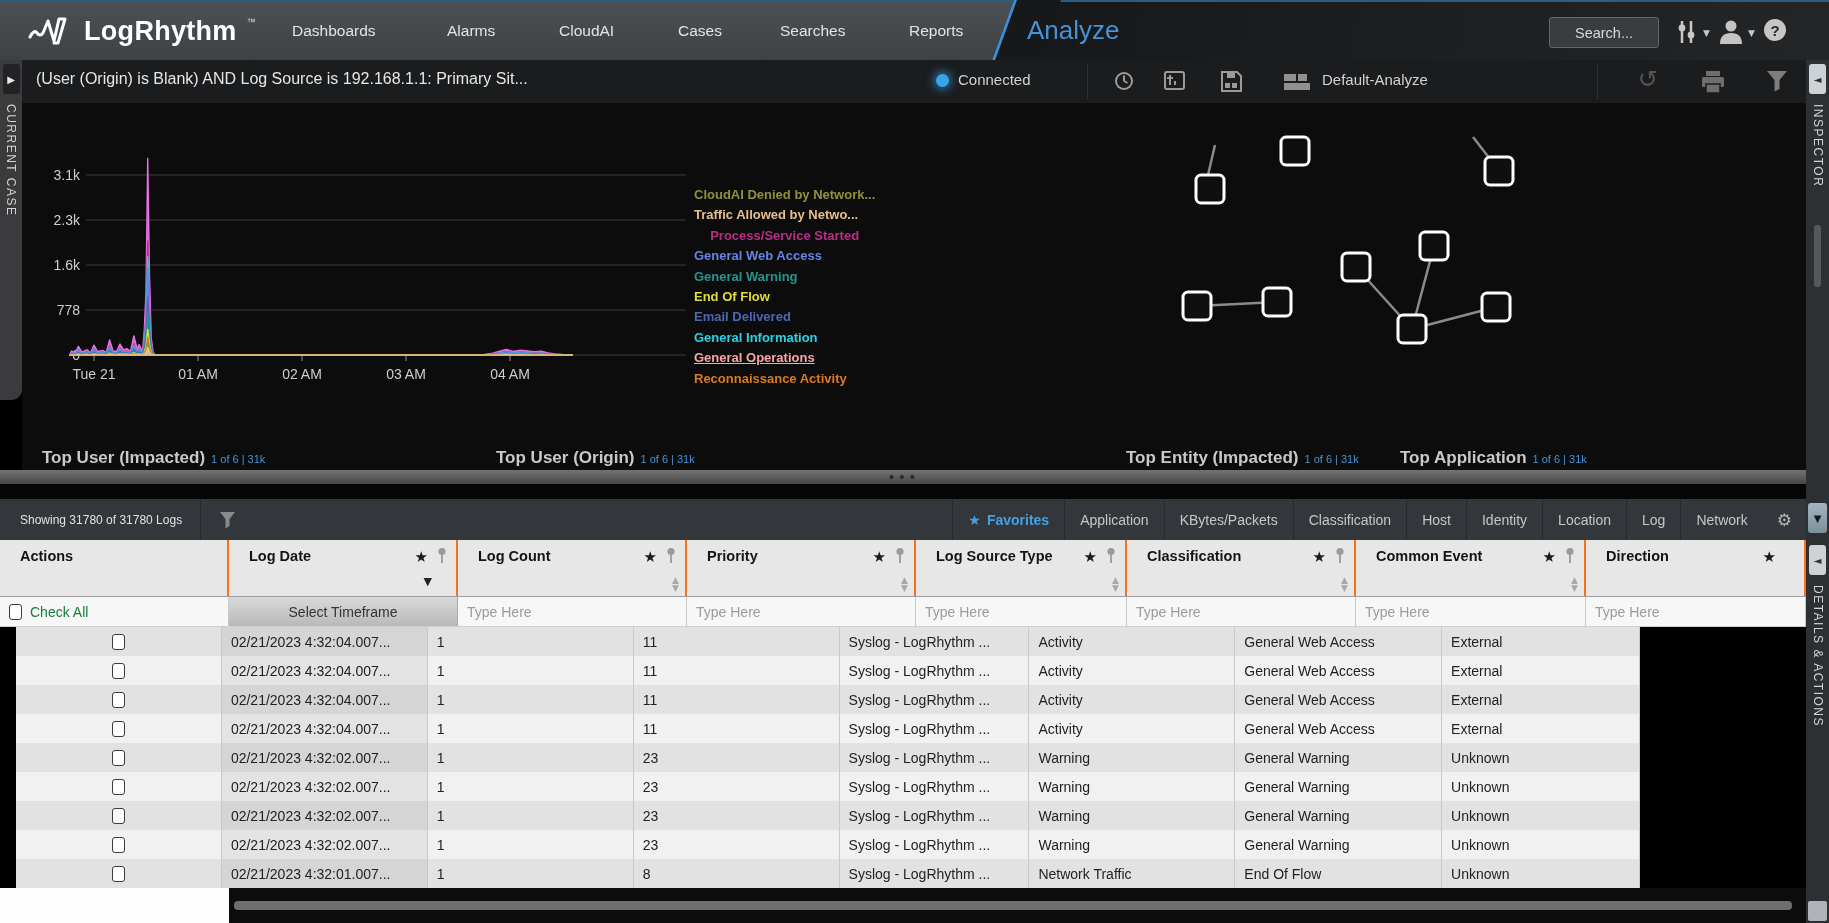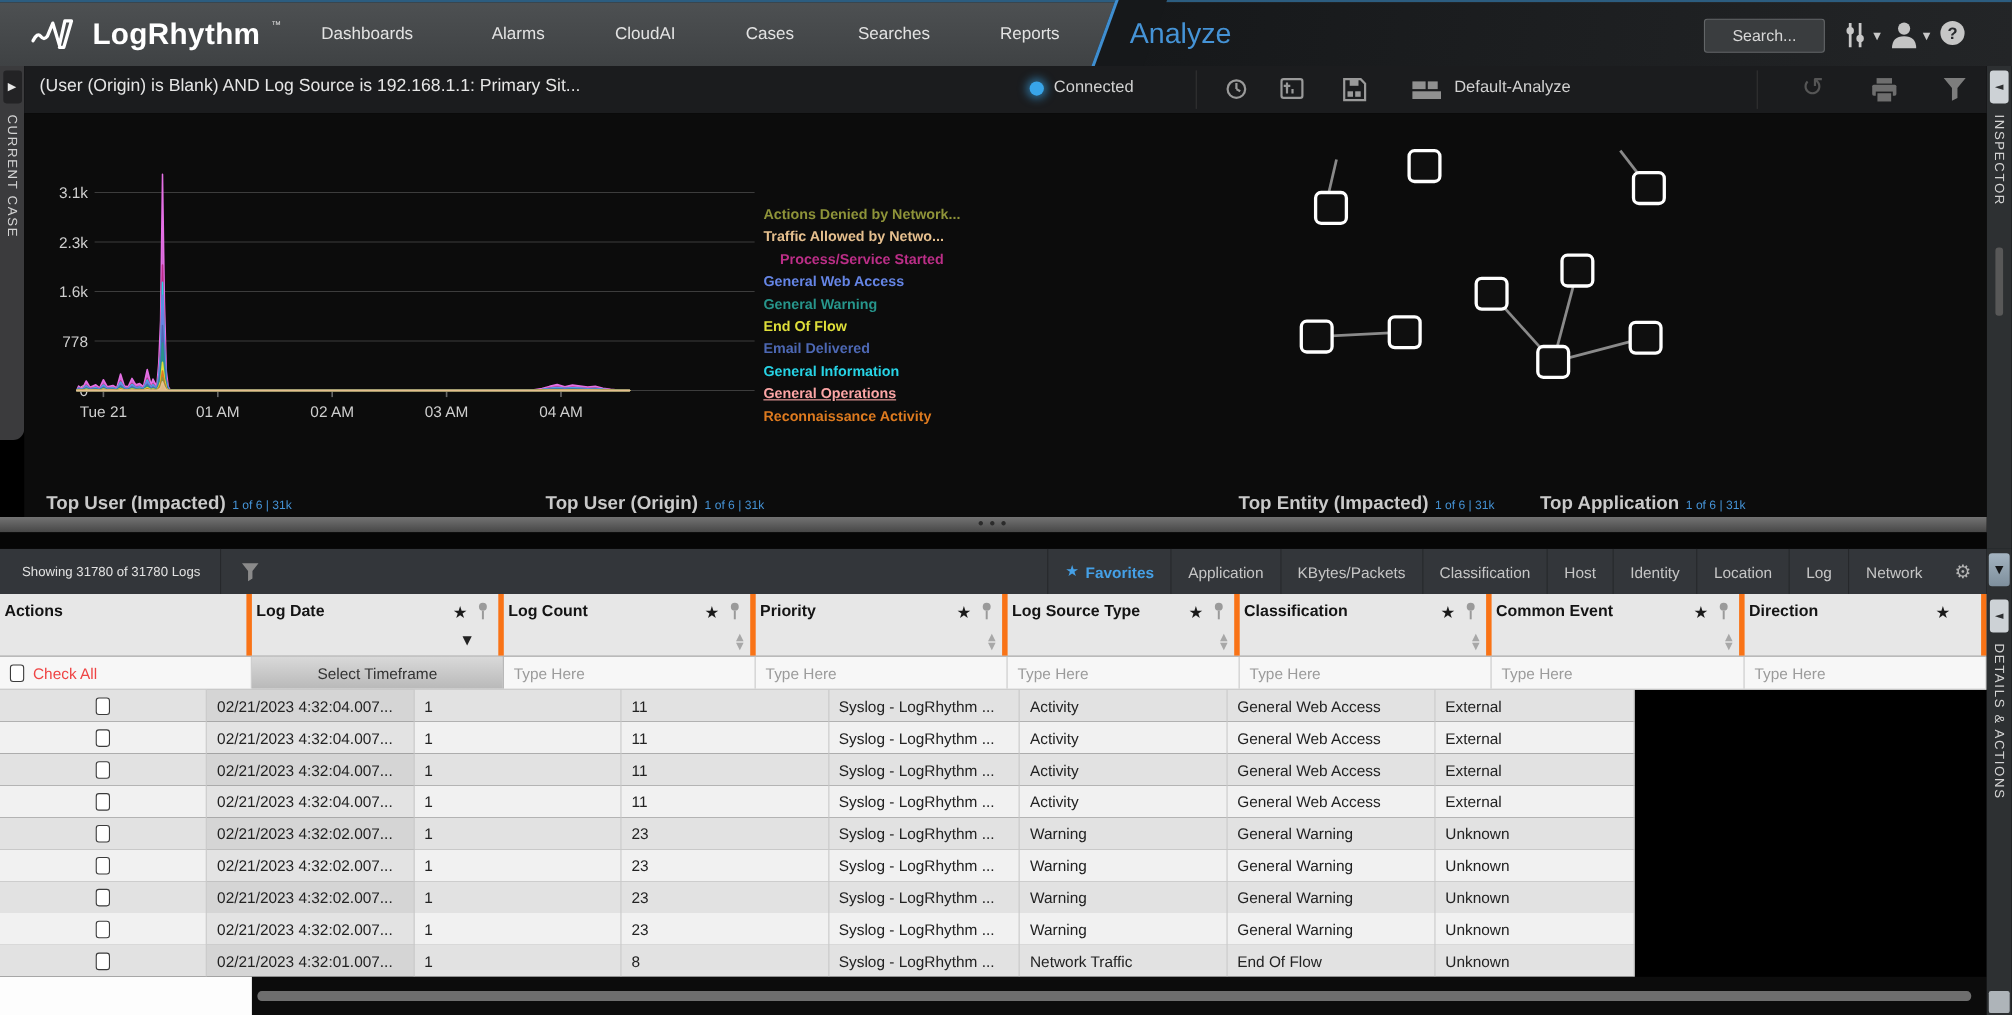--- a/index.html
+++ b/index.html
@@ -72,39 +72,39 @@
   .barsep{width:1px;height:41px;background:#26282b;margin-left:18px;}
   .tabs{display:flex;height:41px;margin-left:auto;}
   .tab{padding:0 15px;display:flex;align-items:center;font-size:14px;color:#c6c6c6;
        border-left:1px solid #26282b;cursor:pointer;white-space:nowrap;}
   .tab.active{color:#45a0e6;font-weight:bold;}
   .tab .tstar{color:#45a0e6;margin-right:6px;font-size:14px;}
   .gear{padding:0 14px;font-size:17px;color:#b4b4b4;cursor:pointer;}
 
   #thead{position:absolute;left:0;top:540px;width:1806px;height:57px;background:#e7e7e7;display:flex;
          border-bottom:1px solid #9e9e9e;box-sizing:border-box;}
-  .th{position:relative;box-sizing:border-box;border-right:5px solid #f97316;padding:7px 4px;
+  .th{position:relative;box-sizing:border-box;border-right:2px solid #f97316;padding:7px 20px;
       font-weight:bold;font-size:14.5px;color:#141414;line-height:18px;text-decoration:underline;}
   .th .hstar{position:absolute;right:28px;top:8px;font-size:15px;color:#1a1a1a;cursor:pointer;}
   .th .hpin{position:absolute;right:9px;top:7px;cursor:pointer;}
   .th .sort-desc{position:absolute;right:24px;bottom:5px;font-size:11px;color:#222;cursor:pointer;}
   .th .updown{position:absolute;right:6px;bottom:4px;font-size:9px;color:#a8a8a8;line-height:8px;
               text-align:center;cursor:pointer;}
 
   #tfilter{position:absolute;left:0;top:597px;width:1806px;height:30px;background:#f7f7f7;display:flex;
            border-bottom:1px solid #cfcfcf;box-sizing:border-box;}
   .fcell{box-sizing:border-box;border-right:1px solid #c9c9c9;display:flex;align-items:center;
-         padding:0 9px;font-size:14px;color:#ef4444;}
+         padding:0 9px;font-size:14px;color:#15803d;}
   .fcell.ph{color:#9b9b9b;}
   .tf-btn{justify-content:center;background:linear-gradient(#d9d9d9,#b9b9b9);color:#333;cursor:pointer;
           border-right:1px solid #a9a9a9;}
   .cbx{width:13px;height:16px;border:2px solid #3c3c3c;border-radius:3px;background:#fff;
        box-sizing:border-box;cursor:pointer;flex:none;}
   .cbx.small{border-width:1.5px;}
-  #tbody{position:absolute;left:0;top:627px;width:1486px;text-align:right;}
+  #tbody{position:absolute;left:16px;top:627px;width:1624px;text-align:right;}
   .tr{display:flex;height:29px;}
   .tr:nth-child(odd){background:#e2e2e2;}
   .tr:nth-child(even){background:#f1f1f1;}
   .td{box-sizing:border-box;border-right:1px solid #c9c9c9;padding:0 9px;display:flex;
       align-items:center;font-size:14px;color:#222;overflow:hidden;white-space:nowrap;}
   .td.center{justify-content:center;}
   .td.datecol{background:rgba(0,0,0,.055);}
 
   #hscroll{position:absolute;left:0;top:888px;width:1806px;height:35px;background:#0c0c0c;}
   #hscroll .white-block{position:absolute;left:0;top:0;width:229px;height:35px;background:#fdfdfd;}
@@ -252,21 +252,21 @@
         <polygon points="39.7338,232 39.7338,232 41.4671,229.9756 44.9337,231.1324 48.4003,227.662 51.8669,230.554 57.0668,229.3972 60.5334,230.8432 64,227.0836 67.4666,230.2648 72.6665,229.6864 76.1331,230.8432 79.5997,224.4808 83.0663,229.9756 86.5329,230.2648 89.9995,226.5052 93.4661,229.3972 96.93270000000001,228.8188 100.39930000000001,230.2648 103.86590000000001,222.4564 107.33250000000001,229.3972 109.0658,226.7944 110.79910000000001,228.5296 112.5324,230.2648 114.26570000000001,219.8536 115.999,200.188 117.73230000000001,133.672 119.4656,191.512 121.19890000000001,223.324 122.9322,230.2648 124.66550000000001,231.76864 167.998,231.82648 271.996,231.82648 375.994,231.82648 453.9925,231.79756 462.659,231.1324 469.5922,230.1202 476.5254,229.2526 483.4586,230.2648 490.3918,229.5418 497.325,229.9756 504.2582,230.4094 511.19140000000004,230.1202 518.1246000000001,230.9878 525.0578,231.47944 531.991,231.76864 538.9242,231.91324 542.3908,232 542.3908,232" fill="#27d3e5" fill-opacity="0.9" stroke="#27d3e5" stroke-width="1.4" stroke-linejoin="round"></polygon>
         <polygon points="39.7338,232 39.7338,232 41.4671,230.218528 44.9337,231.236512 48.4003,228.18256 51.8669,230.72752 57.0668,229.709536 60.5334,230.982016 64,227.673568 67.4666,230.473024 72.6665,229.964032 76.1331,230.982016 79.5997,225.383104 83.0663,230.218528 86.5329,230.473024 89.9995,227.164576 93.4661,229.709536 96.93270000000001,229.200544 100.39930000000001,230.473024 103.86590000000001,223.601632 107.33250000000001,229.709536 109.0658,227.419072 110.79910000000001,228.946048 112.5324,230.473024 114.26570000000001,221.311168 115.999,204.00544 117.73230000000001,145.47136 119.4656,196.37056 121.19890000000001,224.36512 122.9322,230.473024 124.66550000000001,231.7964032 167.998,231.8473024 271.996,231.8473024 375.994,231.8473024 453.9925,231.8218528 462.659,231.236512 469.5922,230.345776 476.5254,229.582288 483.4586,230.473024 490.3918,229.836784 497.325,230.218528 504.2582,230.600272 511.19140000000004,230.345776 518.1246000000001,231.109264 525.0578,231.5419072 531.991,231.7964032 538.9242,231.9236512 542.3908,232 542.3908,232" fill="#6585e5" fill-opacity="0.9" stroke="#6585e5" stroke-width="1.4" stroke-linejoin="round"></polygon>
         <polygon points="39.7338,232 39.7338,232 41.4671,230.78536 44.9337,231.47944 48.4003,229.3972 51.8669,231.1324 57.0668,230.43832 60.5334,231.30592 64,229.05016 67.4666,230.95888 72.6665,230.61184 76.1331,231.30592 79.5997,227.48848 83.0663,230.78536 86.5329,230.95888 89.9995,228.70312 93.4661,230.43832 96.93270000000001,230.09128 100.39930000000001,230.95888 103.86590000000001,226.27384 107.33250000000001,230.43832 109.0658,228.87664 110.79910000000001,229.91776 112.5324,230.95888 114.26570000000001,224.71216 115.999,212.9128 117.73230000000001,173.0032 119.4656,207.7072 121.19890000000001,226.7944 122.9322,230.95888 124.66550000000001,231.861184 167.998,231.895888 271.996,231.895888 375.994,231.895888 453.9925,231.878536 462.659,231.47944 469.5922,230.87212 476.5254,230.35156 483.4586,230.95888 490.3918,230.52508 497.325,230.78536 504.2582,231.04564 511.19140000000004,230.87212 518.1246000000001,231.39268 525.0578,231.687664 531.991,231.861184 538.9242,231.947944 542.3908,232 542.3908,232" fill="#4d68b4" fill-opacity="0.9" stroke="#4d68b4" stroke-width="1.4" stroke-linejoin="round"></polygon>
         <polygon points="39.7338,232 39.7338,232 41.4671,231.109264 44.9337,231.618256 48.4003,230.09128 51.8669,231.36376 57.0668,230.854768 60.5334,231.491008 64,229.836784 67.4666,231.236512 72.6665,230.982016 76.1331,231.491008 79.5997,228.691552 83.0663,231.109264 86.5329,231.236512 89.9995,229.582288 93.4661,230.854768 96.93270000000001,230.600272 100.39930000000001,231.236512 103.86590000000001,227.800816 107.33250000000001,230.854768 109.0658,229.709536 110.79910000000001,230.473024 112.5324,231.236512 114.26570000000001,226.655584 115.999,218.00272 117.73230000000001,188.73568 119.4656,214.18528 121.19890000000001,228.18256 122.9322,231.236512 124.66550000000001,231.8982016 167.998,231.9236512 271.996,231.9236512 375.994,231.9236512 453.9925,231.9109264 462.659,231.618256 469.5922,231.172888 476.5254,230.791144 483.4586,231.236512 490.3918,230.918392 497.325,231.109264 504.2582,231.300136 511.19140000000004,231.172888 518.1246000000001,231.554632 525.0578,231.7709536 531.991,231.8982016 538.9242,231.9618256 542.3908,232 542.3908,232" fill="#27958b" fill-opacity="0.9" stroke="#27958b" stroke-width="1.4" stroke-linejoin="round"></polygon>
         <polygon points="39.7338,232 39.7338,232 41.4671,231.473656 44.9337,231.774424 48.4003,230.87212 51.8669,231.62404 57.0668,231.323272 60.5334,231.699232 64,230.721736 67.4666,231.548848 72.6665,231.398464 76.1331,231.699232 79.5997,230.045008 83.0663,231.473656 86.5329,231.548848 89.9995,230.571352 93.4661,231.323272 96.93270000000001,231.172888 100.39930000000001,231.548848 103.86590000000001,229.518664 107.33250000000001,231.323272 109.0658,230.646544 110.79910000000001,231.097696 112.5324,231.548848 114.26570000000001,228.841936 115.999,223.72888 117.73230000000001,206.43472 119.4656,221.47312 121.19890000000001,229.74424 122.9322,231.548848 124.66550000000001,231.9398464 167.998,231.9548848 271.996,231.9548848 375.994,231.9548848 453.9925,231.9473656 462.659,231.774424 469.5922,231.511252 476.5254,231.285676 483.4586,231.548848 490.3918,231.360868 497.325,231.473656 504.2582,231.586444 511.19140000000004,231.511252 518.1246000000001,231.736828 525.0578,231.8646544 531.991,231.9398464 538.9242,231.9774424 542.3908,232 542.3908,232" fill="#dfdf3a" fill-opacity="0.9" stroke="#dfdf3a" stroke-width="1.4" stroke-linejoin="round"></polygon>
         <polygon points="39.7338,232 39.7338,232 41.4671,231.635608 44.9337,231.843832 48.4003,231.21916 51.8669,231.73972 57.0668,231.531496 60.5334,231.791776 64,231.115048 67.4666,231.687664 72.6665,231.583552 76.1331,231.791776 79.5997,230.646544 83.0663,231.635608 86.5329,231.687664 89.9995,231.010936 93.4661,231.531496 96.93270000000001,231.427384 100.39930000000001,231.687664 103.86590000000001,230.282152 107.33250000000001,231.531496 109.0658,231.062992 110.79910000000001,231.375328 112.5324,231.687664 114.26570000000001,229.813648 115.999,226.27384 117.73230000000001,214.30096 119.4656,224.71216 121.19890000000001,230.43832 122.9322,231.687664 124.66550000000001,231.9583552 167.998,231.9687664 271.996,231.9687664 375.994,231.9687664 453.9925,231.9635608 462.659,231.843832 469.5922,231.661636 476.5254,231.505468 483.4586,231.687664 490.3918,231.557524 497.325,231.635608 504.2582,231.713692 511.19140000000004,231.661636 518.1246000000001,231.817804 525.0578,231.9062992 531.991,231.9583552 538.9242,231.9843832 542.3908,232 542.3908,232" fill="#dd7a1f" fill-opacity="0.9" stroke="#dd7a1f" stroke-width="1.4" stroke-linejoin="round"></polygon>
         <polygon points="39.7338,232 39.7338,232 41.4671,231.757072 44.9337,231.895888 48.4003,231.47944 51.8669,231.82648 57.0668,231.687664 60.5334,231.861184 64,231.410032 67.4666,231.791776 72.6665,231.722368 76.1331,231.861184 79.5997,231.097696 83.0663,231.757072 86.5329,231.791776 89.9995,231.340624 93.4661,231.687664 96.93270000000001,231.618256 100.39930000000001,231.791776 103.86590000000001,230.854768 107.33250000000001,231.687664 109.0658,231.375328 110.79910000000001,231.583552 112.5324,231.791776 114.26570000000001,230.542432 115.999,228.18256 117.73230000000001,220.20064 119.4656,227.14144 121.19890000000001,230.95888 122.9322,231.791776 124.66550000000001,231.9722368 167.998,231.9791776 271.996,231.9791776 375.994,231.9791776 453.9925,231.9757072 462.659,231.895888 469.5922,231.774424 476.5254,231.670312 483.4586,231.791776 490.3918,231.705016 497.325,231.757072 504.2582,231.809128 511.19140000000004,231.774424 518.1246000000001,231.878536 525.0578,231.9375328 531.991,231.9722368 538.9242,231.9895888 542.3908,232 542.3908,232" fill="#8e9339" fill-opacity="0.9" stroke="#8e9339" stroke-width="1.4" stroke-linejoin="round"></polygon>
         <polygon points="39.7338,232 39.7338,232 41.4671,231.838048 44.9337,231.930592 48.4003,231.65296 51.8669,231.88432 57.0668,231.791776 60.5334,231.907456 64,231.606688 67.4666,231.861184 72.6665,231.814912 76.1331,231.907456 79.5997,231.398464 83.0663,231.838048 86.5329,231.861184 89.9995,231.560416 93.4661,231.791776 96.93270000000001,231.745504 100.39930000000001,231.861184 103.86590000000001,231.236512 107.33250000000001,231.791776 109.0658,231.583552 110.79910000000001,231.722368 112.5324,231.861184 114.26570000000001,231.028288 115.999,229.45504 117.73230000000001,224.13376 119.4656,228.76096 121.19890000000001,231.30592 122.9322,231.861184 124.66550000000001,231.9814912 167.998,231.9861184 271.996,231.9861184 375.994,231.9861184 453.9925,231.9838048 462.659,231.930592 469.5922,231.849616 476.5254,231.780208 483.4586,231.861184 490.3918,231.803344 497.325,231.838048 504.2582,231.872752 511.19140000000004,231.849616 518.1246000000001,231.919024 525.0578,231.9583552 531.991,231.9814912 538.9242,231.9930592 542.3908,232 542.3908,232" fill="#e5bf8e" fill-opacity="0.9" stroke="#e5bf8e" stroke-width="1.4" stroke-linejoin="round"></polygon>
       </svg>
     <div id="chart-legend">
-        <div class="legend-item" style="color: rgb(142, 147, 57);">Actions Denied by Network...</div>
+        <div class="legend-item" style="color: rgb(142, 147, 57);">CloudAI Denied by Network...</div>
         <div class="legend-item" style="color: rgb(229, 191, 142);">Traffic Allowed by Netwo...</div>
         <div class="legend-item" style="color: rgb(187, 46, 135); text-align: center;">Process/Service Started</div>
         <div class="legend-item" style="color: rgb(101, 133, 229);">General Web Access</div>
         <div class="legend-item" style="color: rgb(39, 149, 139);">General Warning</div>
         <div class="legend-item" style="color: rgb(223, 223, 58);">End Of Flow</div>
         <div class="legend-item" style="color: rgb(77, 104, 180);">Email Delivered</div>
         <div class="legend-item" style="color: rgb(39, 211, 229);">General Information</div>
         <div class="legend-item" style="color: #fca5a5; text-decoration: underline;">General Operations</div>
         <div class="legend-item" style="color: rgb(221, 122, 31);">Reconnaissance Activity</div>
       </div>

